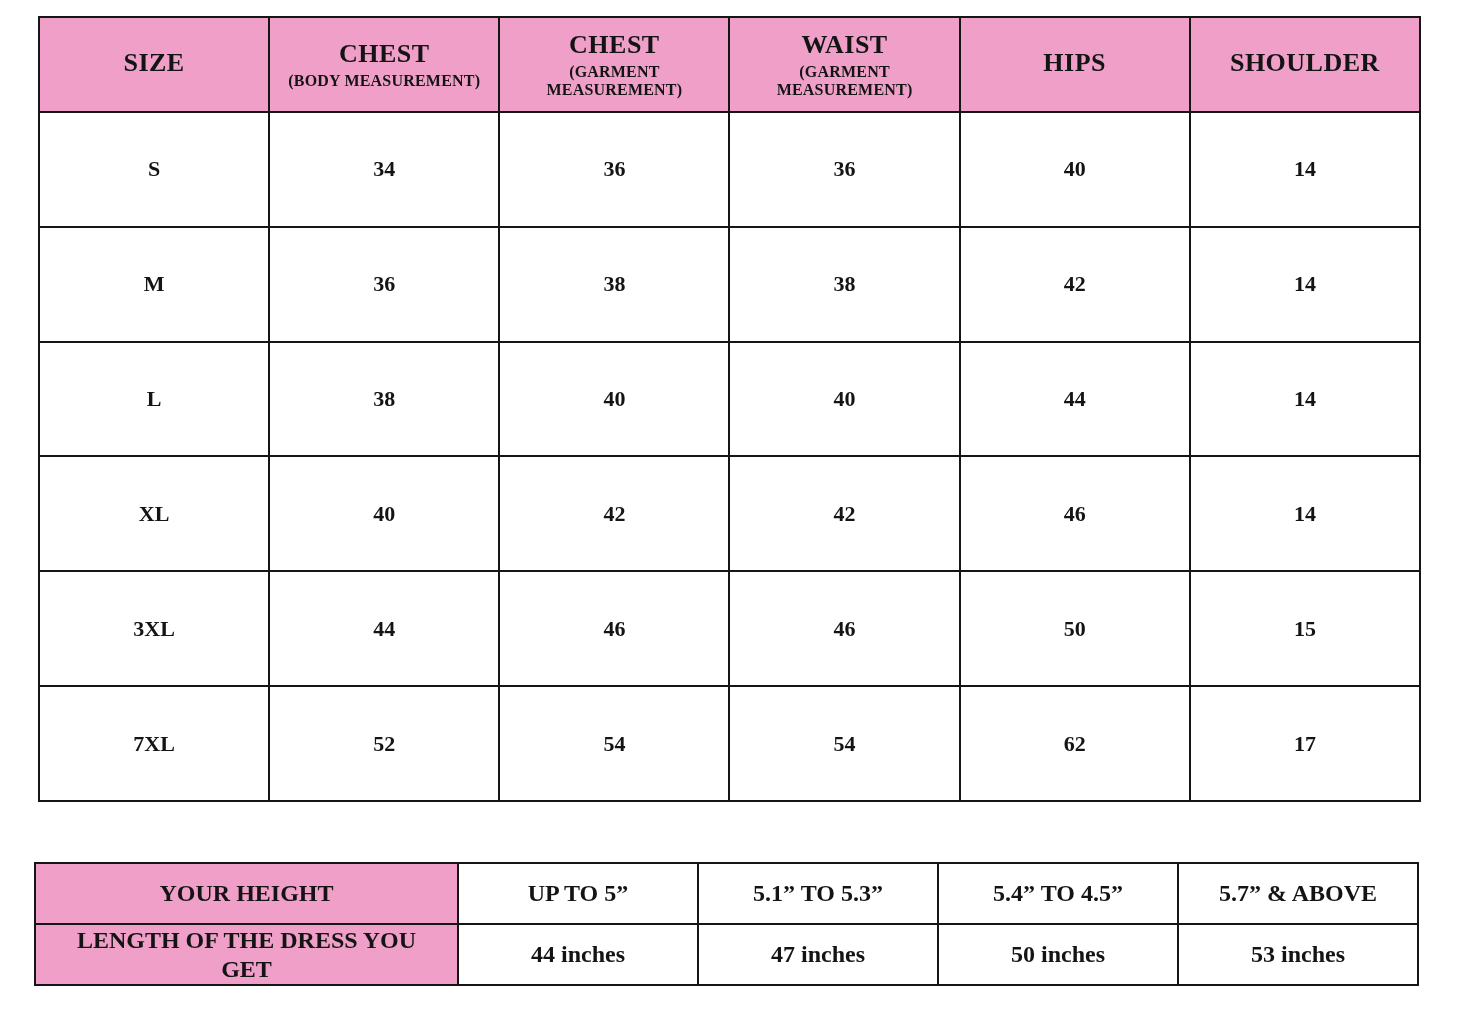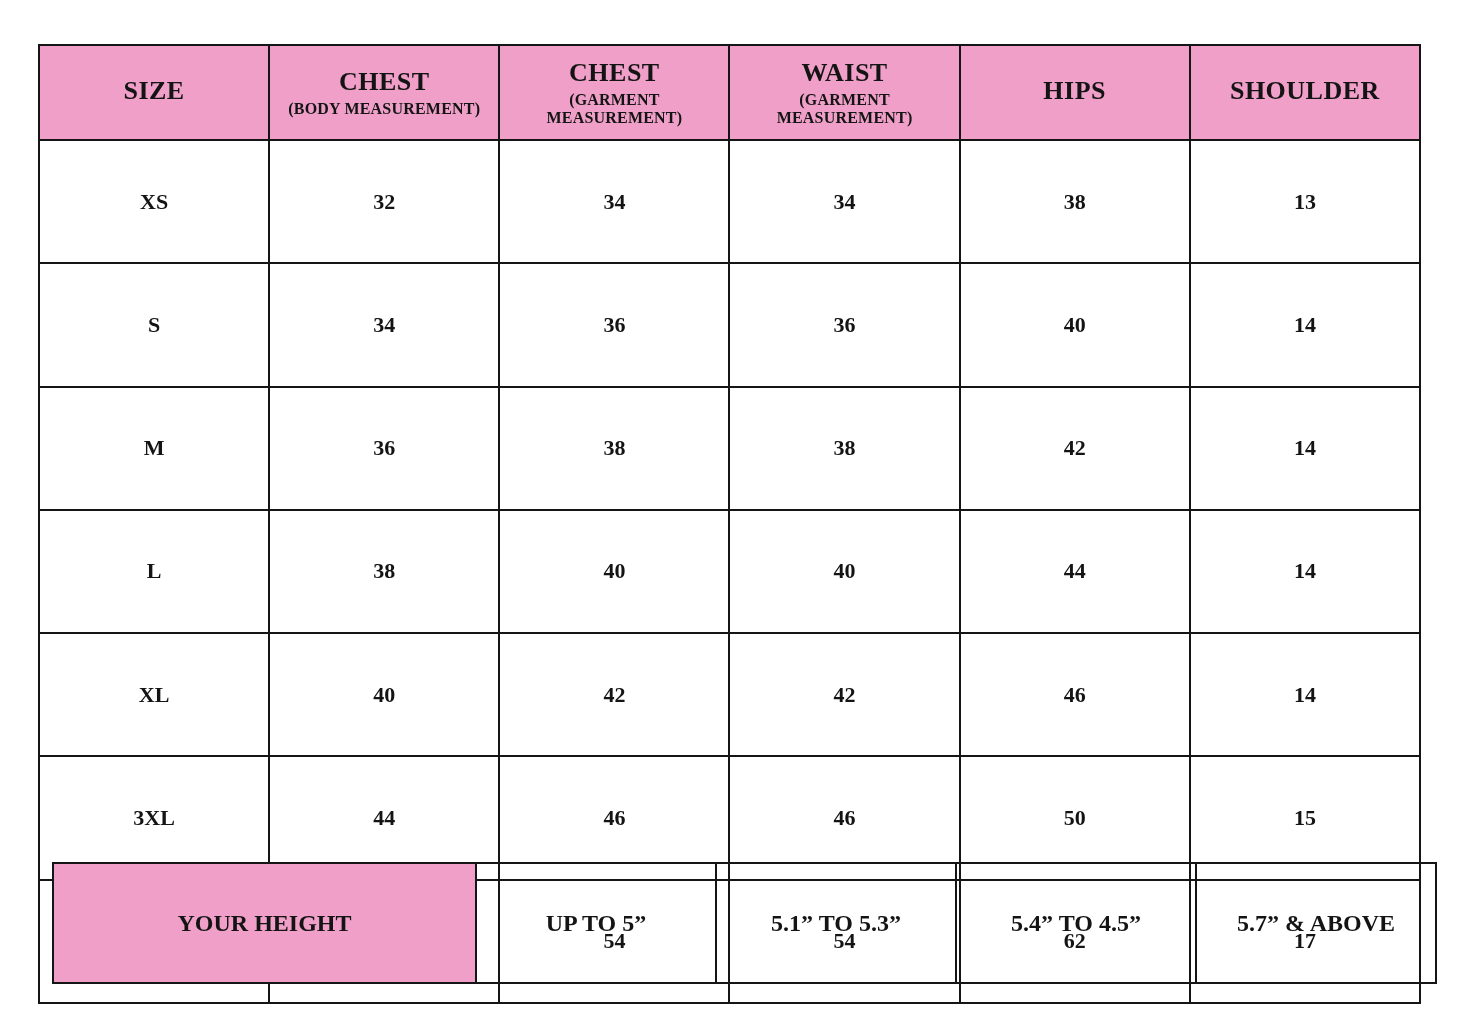--- a/index.html
+++ b/index.html
@@ -17,22 +17,22 @@
   }
   table{border-collapse:collapse;table-layout:fixed;}
   th,td{
     border:2px solid var(--border);
     text-align:center;
     vertical-align:middle;
   }
 
   
   .size-table{
-    position:absolute;left:38px;top:44px;
-    width:1383px;height:960px;
+    position:absolute;left:38px;top:16px;
+    width:1383px;height:786px;
   }
   .size-table thead tr{height:95px;}
   .size-table thead th{
     background:var(--pink);
     padding:0 14px;
     line-height:1.15;
   }
   .size-table .head-title{
     display:block;
     font-size:26px;
@@ -42,21 +42,21 @@
     display:block;
     font-size:16px;
     margin-top:3px;
     letter-spacing:.2px;
   }
   .size-table tbody tr{height:57px;}
   .size-table tbody td{font-size:22px;}
 
   
   .height-table{
-    position:absolute;left:52px;top:862px;
+    position:absolute;left:34px;top:862px;
     width:1383px;height:122px;
   }
   .height-table tr{height:61px;}
   .height-table th{
     background:var(--pink);
     font-size:24px;
     padding:0 30px;
     line-height:1.2;
   }
   .height-table td{font-size:24px;}
@@ -95,28 +95,20 @@
         <span class="head-title">HIPS</span>
         <span class="head-sub"></span>
       </th>
       <th>
         <span class="head-title">SHOULDER</span>
         <span class="head-sub"></span>
       </th>
     </tr>
   </thead>
   <tbody>
-    <tr>
-      <td>XS</td>
-      <td>32</td>
-      <td>34</td>
-      <td>34</td>
-      <td>38</td>
-      <td>13</td>
-    </tr>
     <tr>
       <td>S</td>
       <td>34</td>
       <td>36</td>
       <td>36</td>
       <td>40</td>
       <td>14</td>
     </tr>
     <tr>
       <td>M</td>
@@ -170,14 +162,21 @@
       <col style="width:240px">
   </colgroup>
   <tbody>
     <tr>
       <th>YOUR HEIGHT</th>
       <td>UP TO 5”</td>
       <td>5.1” TO 5.3”</td>
       <td>5.4” TO 4.5”</td>
       <td>5.7” &amp; ABOVE</td>
     </tr>
+    <tr>
+      <th>LENGTH OF THE DRESS YOU GET</th>
+      <td>44 inches</td>
+      <td>47 inches</td>
+      <td>50 inches</td>
+      <td>53 inches</td>
+    </tr>
   </tbody>
 </table>
 
 </body></html>

